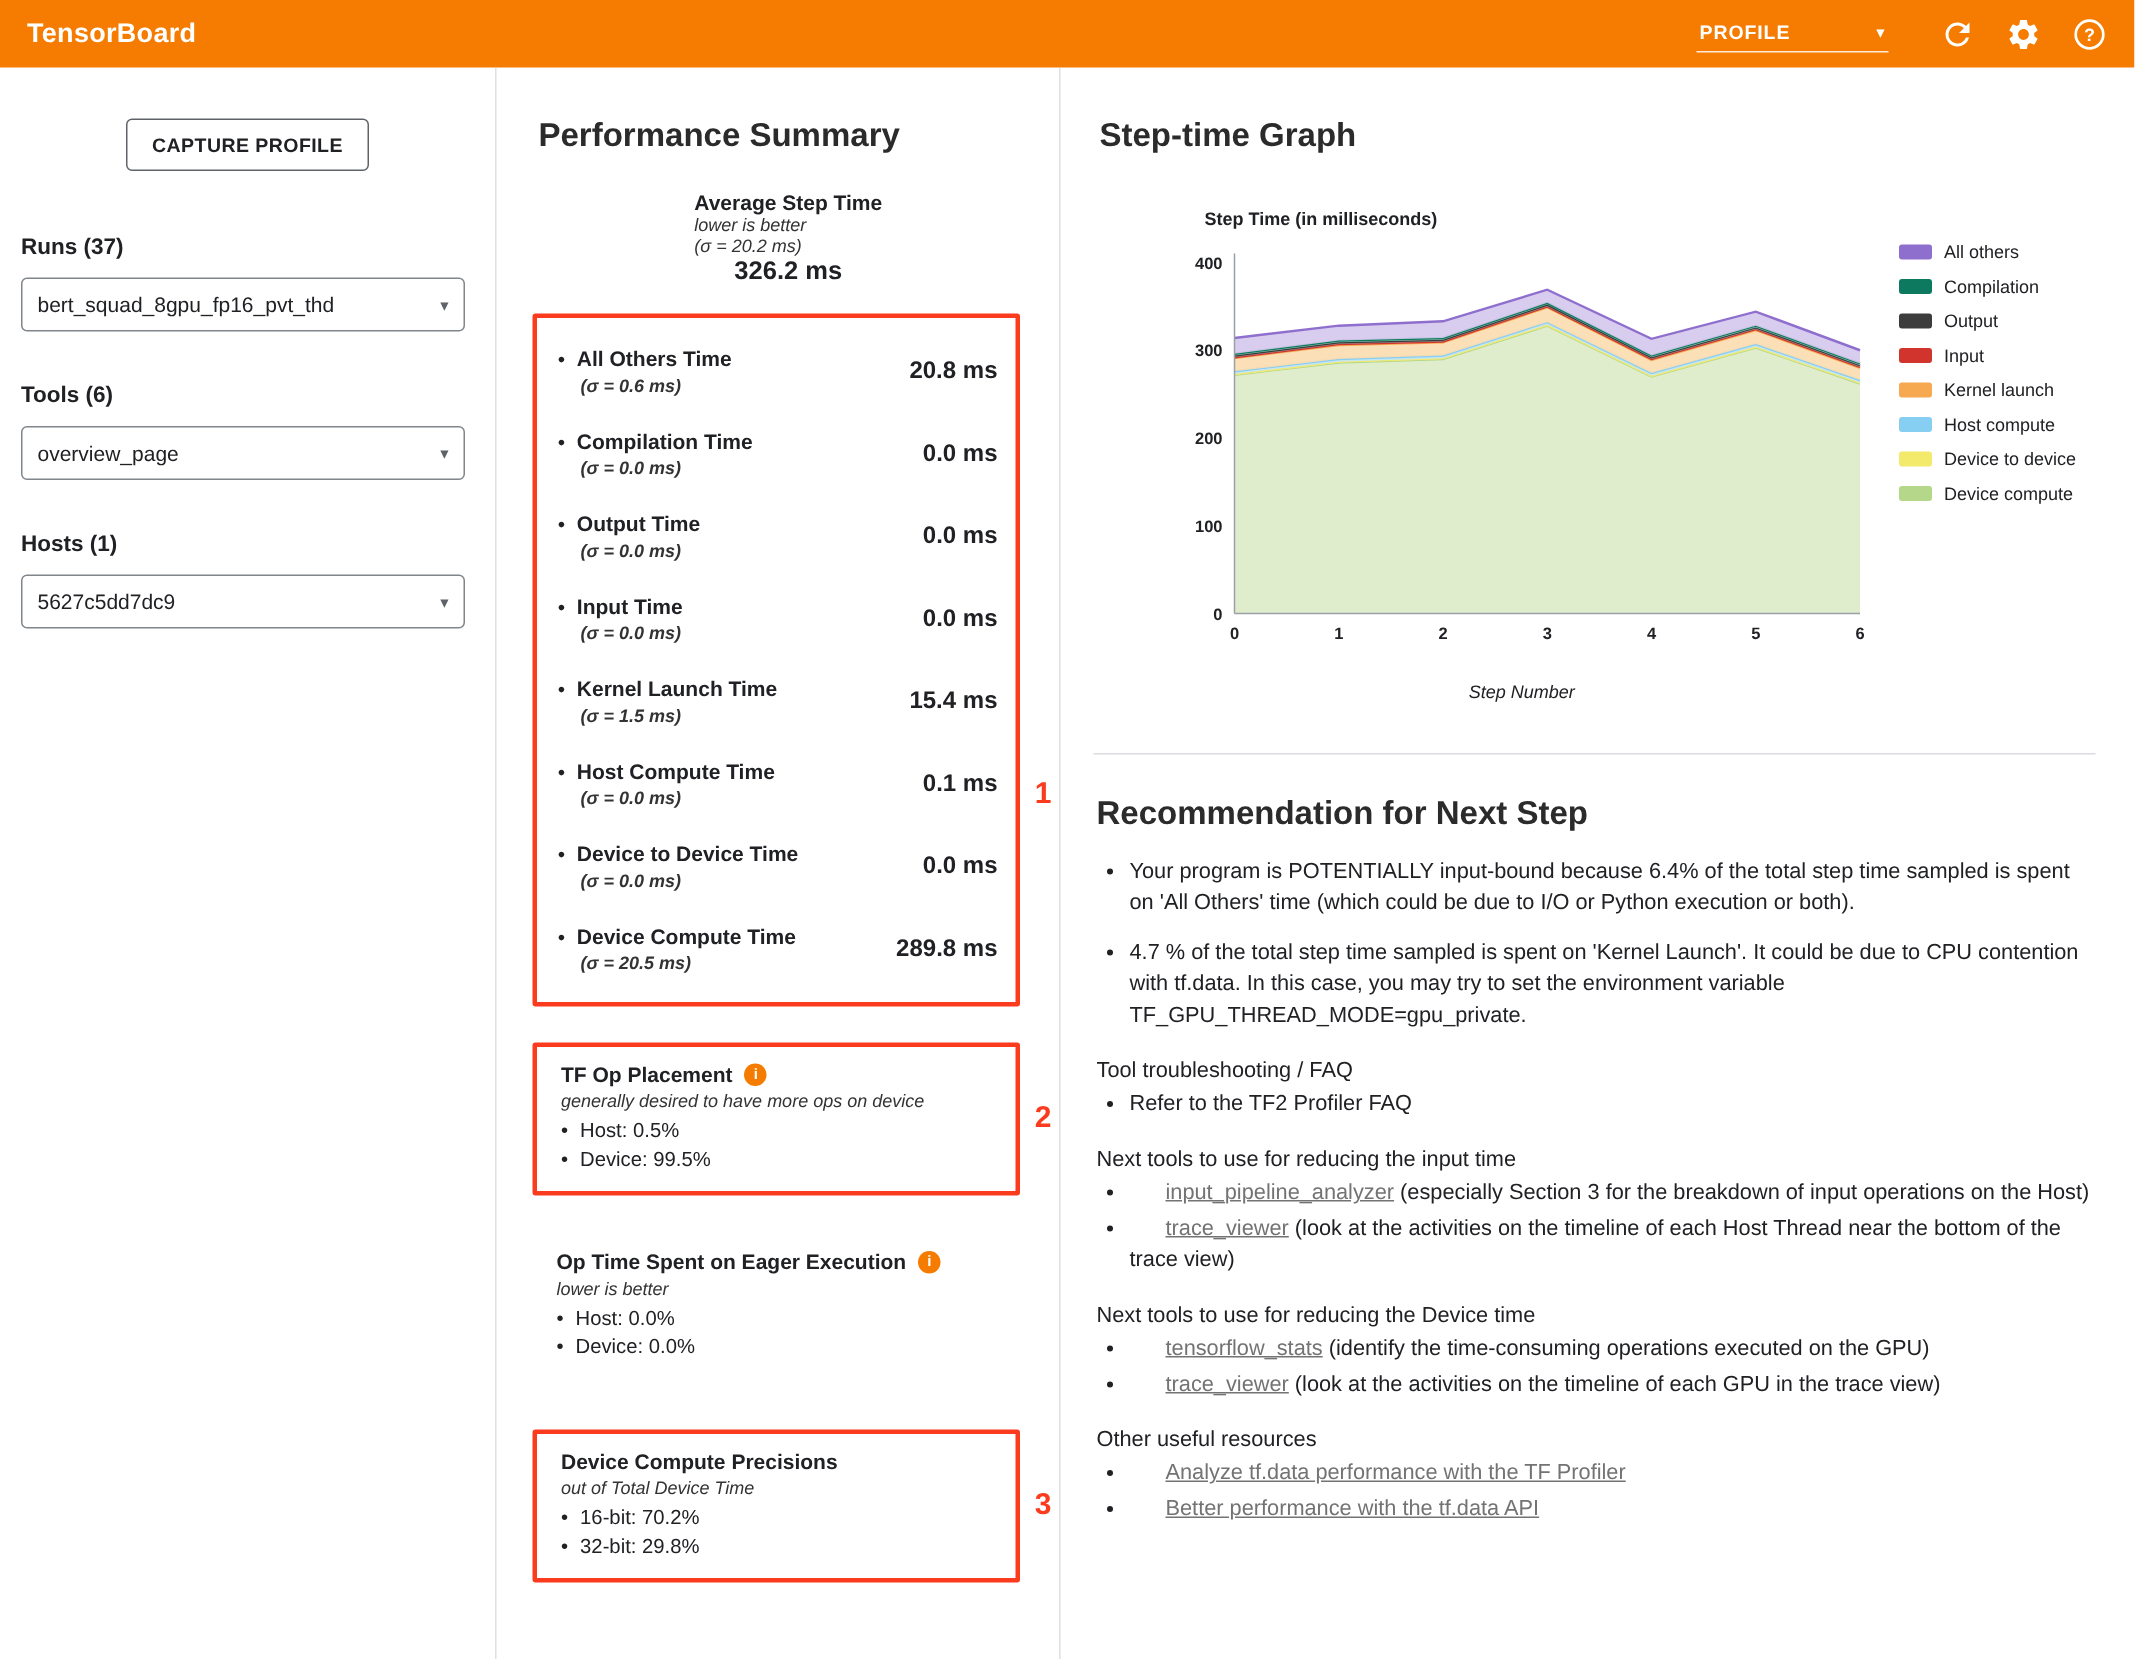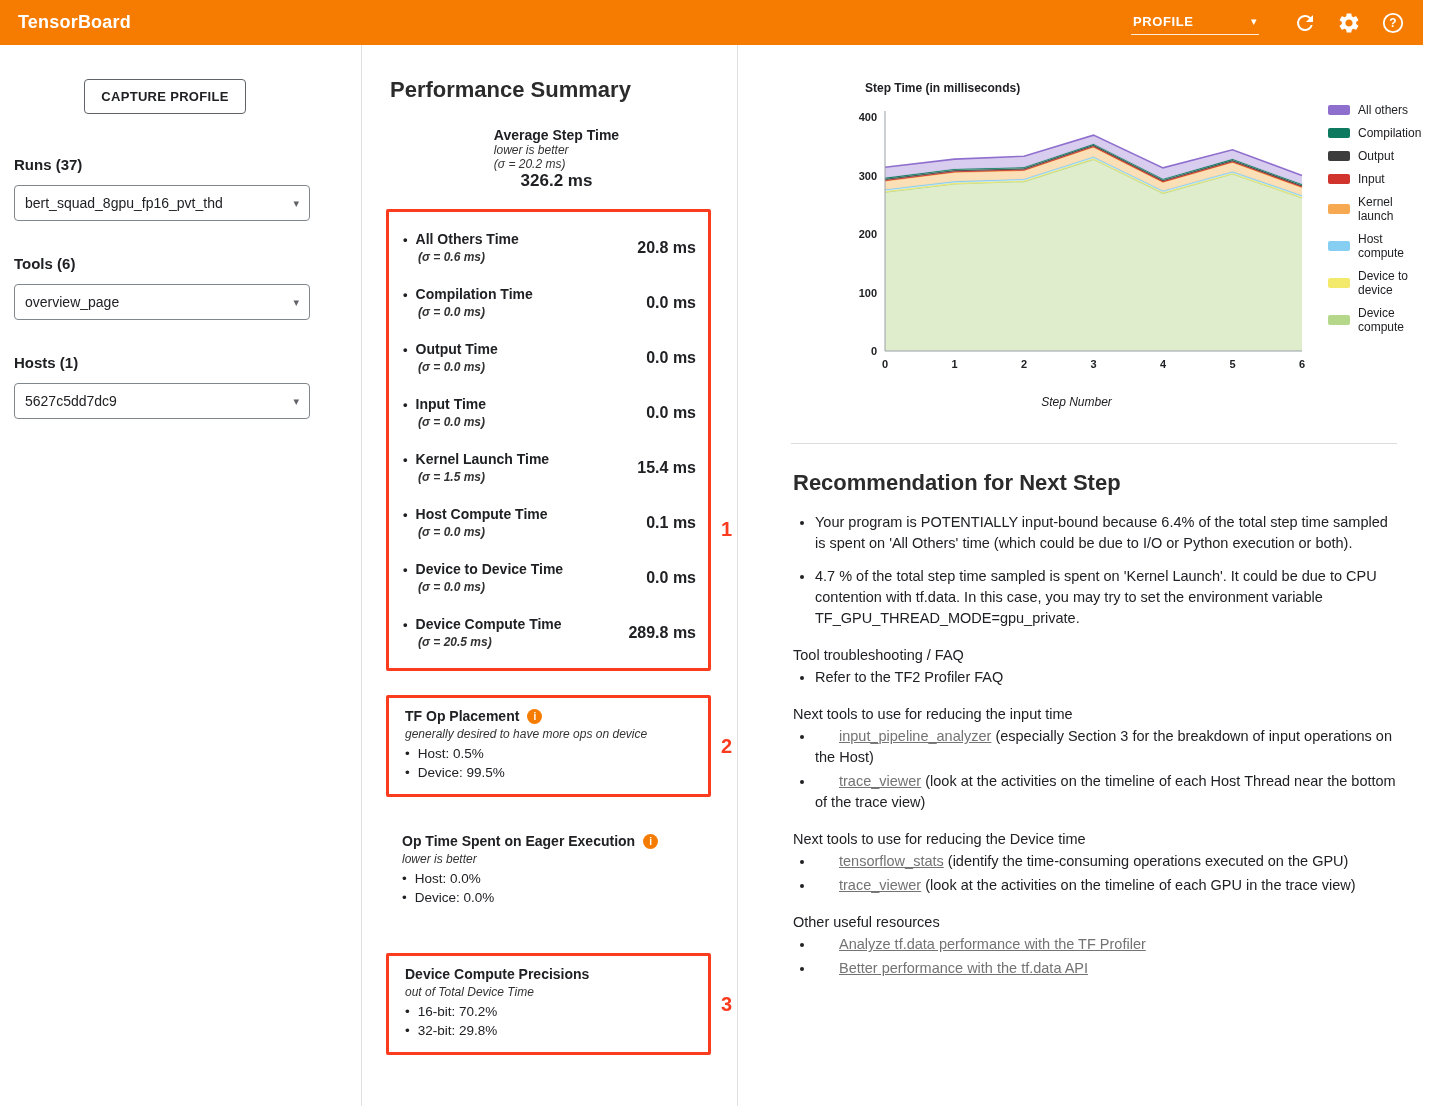--- a/index.html
+++ b/index.html
@@ -23,21 +23,21 @@
     display: flex; align-items: center; justify-content: space-between;
     width: 128px; border-bottom: 1px solid rgba(255,255,255,.85);
     font-size: 13px; font-weight: 600; letter-spacing: .6px;
     padding: 3px 2px 5px 2px; cursor: pointer; margin-right: 14px;
   }
   .nav-select .caret { font-size: 11px; margin-left: 8px; }
   .hicon { width: 24px; height: 24px; margin-left: 20px; display: inline-flex; cursor: pointer; }
   .hicon svg { width: 24px; height: 24px; fill: #fff; }
 
   
-  .content { flex: 1; display: flex; overflow: hidden; gap: 31px; }
+  .content { flex: 1; display: flex; overflow: hidden; }
   .sidebar { width: 330px; flex: 0 0 330px; padding-top: 28px; }
   .summary-col {
     width: 377px; flex: 0 0 377px;
     border-left: 1px solid #e0e0e0; border-right: 1px solid #e0e0e0;
     padding: 0 26px 0 24px; overflow: hidden; position: relative;
   }
   .right-col { flex: 1; padding: 0 26px 0 22px; overflow: hidden; }
 
   
   .capture-btn {
@@ -277,20 +277,21 @@
             <li>32-bit: 29.8%</li>
           </ul>
         </div>
         <span class="ann-num">3</span>
       </div>
     </section>
 
     <section class="right-col">
 
       <div class="chart-section">
+        <h1 class="col-title">Step-time Graph</h1>
         <div class="chart-wrap">
           <div class="chart-area">
             <div class="chart-title">Step Time (in milliseconds)</div>
             <svg id="step-chart" width="475" height="272" viewBox="0 0 475 272">
                 <polygon points="46,86.88 115.5,78.69 185,76.35 254.5,54.120000000000005 324,88.04999999999998 393.5,68.745 463,92.72999999999999 463,246 393.5,246 324,246 254.5,246 185,246 115.5,246 46,246" fill="#ddecc8" fill-opacity="0.92" stroke="none"></polygon>
                 <path d="M46 86.88L115.5 78.69L185 76.35L254.5 54.120000000000005L324 88.04999999999998L393.5 68.745L463 92.72999999999999" fill="none" stroke="#b5d78a" stroke-width="1.6"></path>
                 <polygon points="46,86.29499999999999 115.5,78.10499999999999 185,75.76499999999999 254.5,53.535 324,87.465 393.5,68.16 463,92.14500000000001 463,92.72999999999999 393.5,68.745 324,88.04999999999998 254.5,54.120000000000005 185,76.35 115.5,78.69 46,86.88" fill="#faf4b7" fill-opacity="0.92" stroke="none"></polygon>
                 <path d="M46 86.29499999999999L115.5 78.10499999999999L185 75.76499999999999L254.5 53.535L324 87.465L393.5 68.16L463 92.14500000000001" fill="none" stroke="#f3e96b" stroke-width="1.6"></path>
                 <polygon points="46,84.54000000000002 115.5,76.35 185,74.00999999999999 254.5,51.78 324,85.70999999999998 393.5,66.405 463,90.38999999999999 463,92.14500000000001 393.5,68.16 324,87.465 254.5,53.535 185,75.76499999999999 115.5,78.10499999999999 46,86.29499999999999" fill="#c2e6f8" fill-opacity="0.92" stroke="none"></polygon>
                 <path d="M46 84.54000000000002L115.5 76.35L185 74.00999999999999L254.5 51.78L324 85.70999999999998L393.5 66.405L463 90.38999999999999" fill="none" stroke="#87cef3" stroke-width="1.6"></path>

